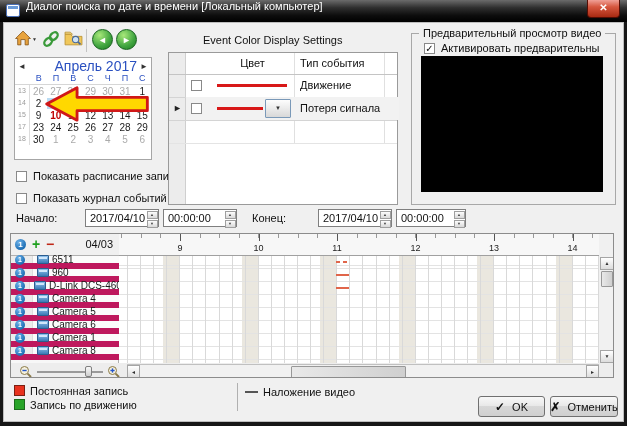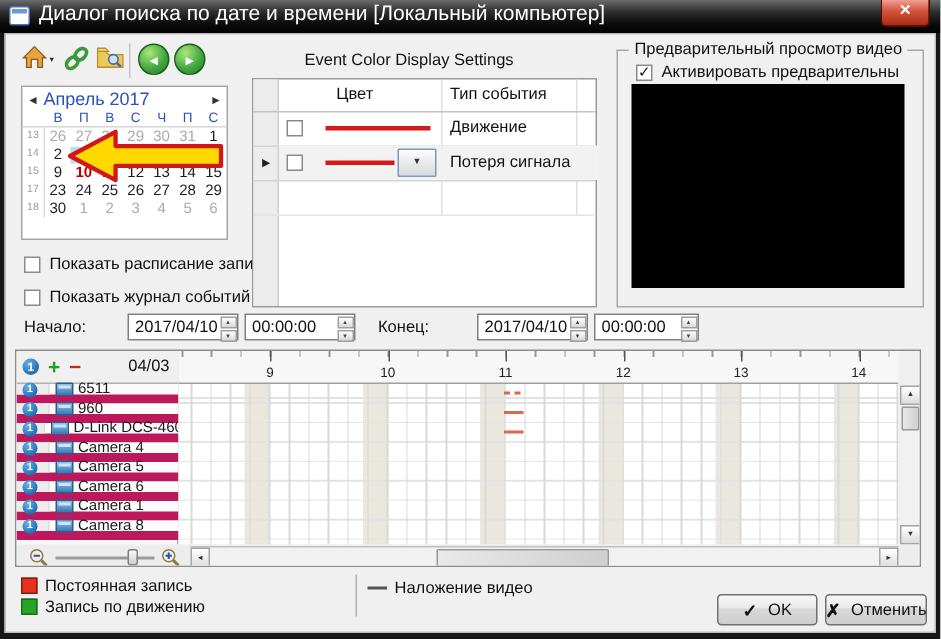--- a/index.html
+++ b/index.html
@@ -5,41 +5,41 @@
   html,body{margin:0;padding:0;background:#fff;}
   *{box-sizing:border-box;}
   .stage{position:relative;width:627px;height:426px;background:#161616;font-family:"Liberation Sans",sans-serif;overflow:hidden;}
   .abs{position:absolute;}
 
   
   .titlebar{position:absolute;left:0;top:0;width:627px;height:22px;
     background:linear-gradient(180deg,#6b6b6b 0%,#2f2f2f 35%,#0d0d0d 70%,#000 100%);}
   .app-icon{position:absolute;left:6px;top:4px;width:14px;height:13px;background:#fff;border:1px solid #4a6fb5;border-radius:2px;}
   .app-icon::before{content:"";position:absolute;left:1px;top:1px;right:1px;height:3px;background:#6a9ad8;}
-  .win-title{position:absolute;left:26px;top:0;font-size:14px;color:#fff;white-space:nowrap;}
+  .win-title{position:absolute;left:26px;top:0;font-size:11px;color:#fff;white-space:nowrap;}
   .close-btn{position:absolute;right:7px;top:0;width:33px;height:18px;border:1px solid #550d04;border-top:none;
     border-radius:0 0 4px 4px;background:linear-gradient(180deg,#f0a096 0%,#d6573f 40%,#a82a12 100%);
     color:#fff;font-size:10px;font-weight:bold;text-align:center;line-height:16px;cursor:pointer;}
 
   .body-bg{position:absolute;left:3px;top:22px;width:621px;height:400px;background:#f0f0f0;border:1px solid #bdbdbd;}
 
   
   .toolbar{left:12px;top:29px;width:140px;height:24px;}
   .tb-item{position:absolute;top:1px;cursor:pointer;}
   .tb-caret{font-size:5px;color:#333;vertical-align:6px;}
   .tb-sep{position:absolute;left:74px;top:0;width:1px;height:23px;background:#c3c3c3;}
   .nav-circle{position:absolute;top:0;width:21px;height:21px;border-radius:50%;
     background:radial-gradient(circle at 35% 28%,#a8e87a,#3fa43f 60%,#1f7a1f 100%);
     border:1px solid #15611c;color:#fff;font-size:9px;text-align:center;line-height:20px;cursor:pointer;}
 
   
   .cal{left:14px;top:57px;width:138px;height:103px;background:#fff;border:1px solid #a6a6a6;}
   .cal-head{display:flex;align-items:center;height:15px;padding-top:1px;}
   .cal-nav{width:14px;text-align:center;font-size:8px;color:#333;cursor:pointer;}
-  .cal-title{flex:1;text-align:left;font-size:12px;color:#2a50c0;}
+  .cal-title{flex:1;text-align:right;font-size:14px;color:#2a50c0;}
   .cal-dow{display:flex;padding-left:15px;height:12px;color:#2a50c0;border-bottom:1px solid #d6d6d6;}
   .cal-dowc{width:17.4px;text-align:center;font-size:9px;}
   .cal-row{display:flex;height:12px;align-items:center;}
   .cal-wn{width:15px;font-size:7px;color:#9a9a9a;text-align:center;border-right:1px solid #dcdcdc;height:100%;line-height:12px;}
   .cal-day{width:17.4px;text-align:center;font-size:10px;color:#1c1c1c;cursor:pointer;}
   .cal-day.muted{color:#aaa;}
   .cal-day.red{color:#c00000;font-weight:bold;}
   .cal-day.sel{background:#badbf3;}
   .arrow-ov{left:42px;top:85px;width:110px;height:38px;z-index:6;pointer-events:none;}
 
@@ -258,21 +258,21 @@
 
   <div class="abs ev-title">Event Color Display Settings</div>
   <div class="abs ev-table" id="ev-table">
     <div class="ev-selcol"></div>
     <div class="ev-vline" style="left:125px;"></div>
     <div class="ev-vline" style="left:215px;"></div>
     <div class="ev-hline" style="top:21px;background:#c4c4c4;"></div>
     <div class="ev-hline" style="top:44px;"></div>
     <div class="ev-hline" style="top:67px;"></div>
     <div class="ev-hline" style="top:90px;background:#e4e4e4;"></div>
-    <div class="ev-colhdr" style="left:26px;width:83px;text-align:center;">Цвет</div>
+    <div class="ev-colhdr" style="left:42px;width:83px;text-align:center;">Цвет</div>
     <div class="ev-colhdr" style="left:131px;">Тип события</div>
     <div id="ev-rows">
         <div class="cb ev-cb" style="top: 27px;"></div>
         <div class="ev-line" style="top: 31px; background: rgb(216, 24, 24);"></div>
         <div class="ev-type" style="top: 26px;">Движение</div>
         <div class="ev-rowbg" style="top: 44px;"></div>
         <div class="ev-sel" style="top: 50px;">►</div>
         <div class="cb ev-cb" style="top: 50px;"></div>
         <div class="ev-line" style="top: 54px; background: rgb(216, 24, 24); width: 46px;"></div>
         <div class="ev-drop" style="top: 46px;">▼</div>

